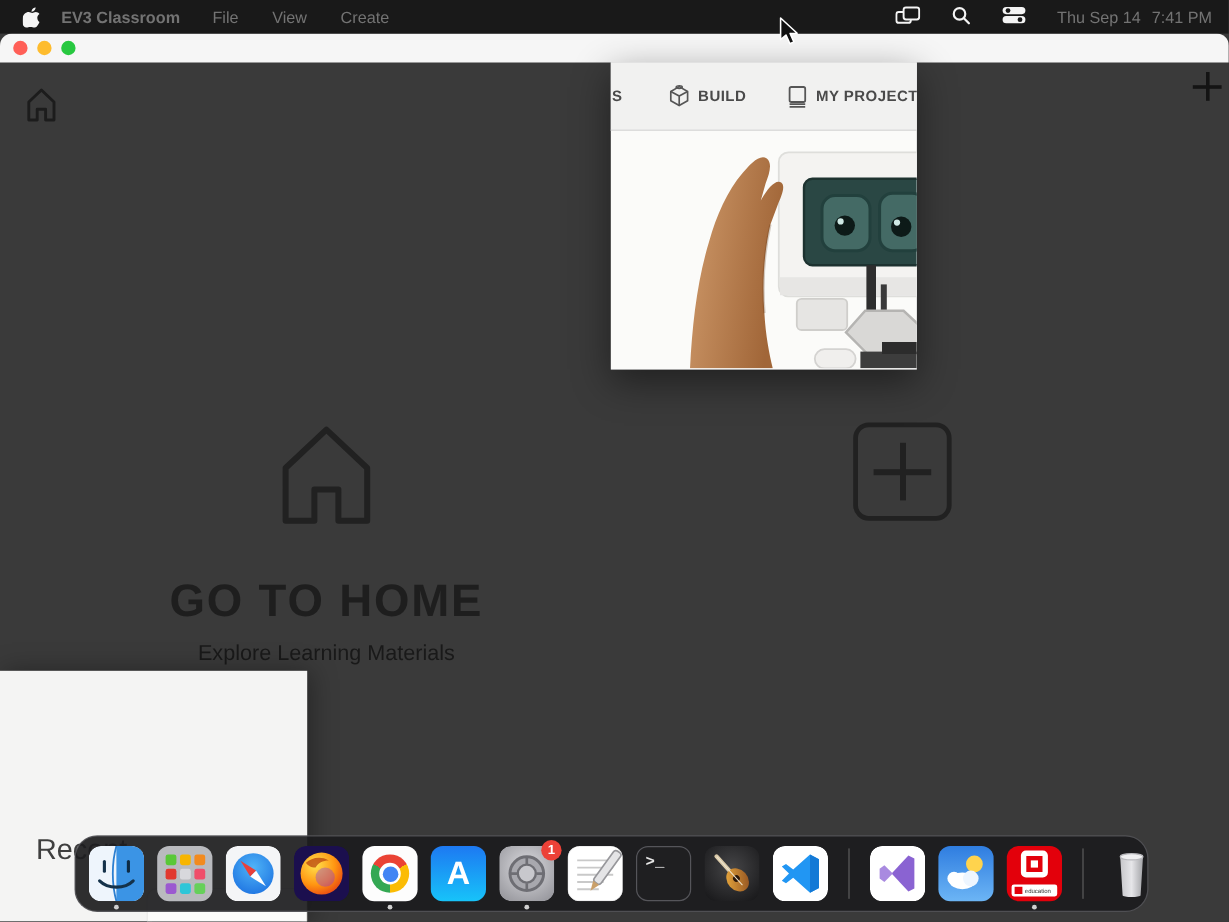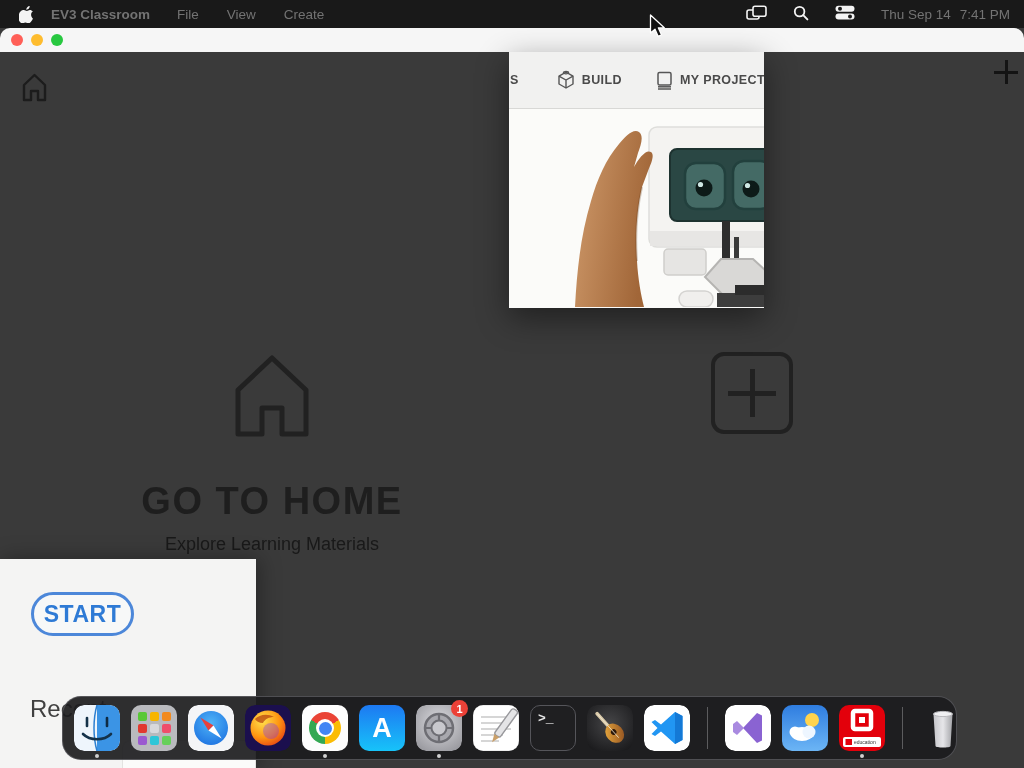--- a/index.html
+++ b/index.html
@@ -226,21 +226,20 @@
       <path d="M 66,198 C 68,160 72,125 82,92 C 88,71 97,50 110,35
                C 116,28 124,19 130,23 C 135,27 132,36 129,44 L 125,58
                C 130,49 137,40 142,43 C 146,46 142,55 139,62 L 133,78
                C 128,100 126,125 128,152 C 129,170 132,186 135,198 Z" fill="url(#sg)"></path>
       <path d="M 128,152 C 126,125 128,100 133,78" fill="none" stroke="rgba(90,50,20,.25)" stroke-width="2"></path>
     </svg>
   </div>
 </div>
 
 <div class="lobby">
-  <div class="start-btn">START</div>
   <div class="recent-label">Recent</div>
   <div class="recent-card"></div>
 </div>
 
 <div class="dock">
 
   <div class="dock-item run-dot">
     <div class="tile"><svg width="46" height="46" viewBox="0 0 46 46">
       <rect width="46" height="46" rx="10" fill="#eef5fc"></rect>
       <path d="M23,0 h13 a10,10 0 0 1 10,10 v26 a10,10 0 0 1 -10,10 h-13 Z" fill="#3b94e5"></path>

